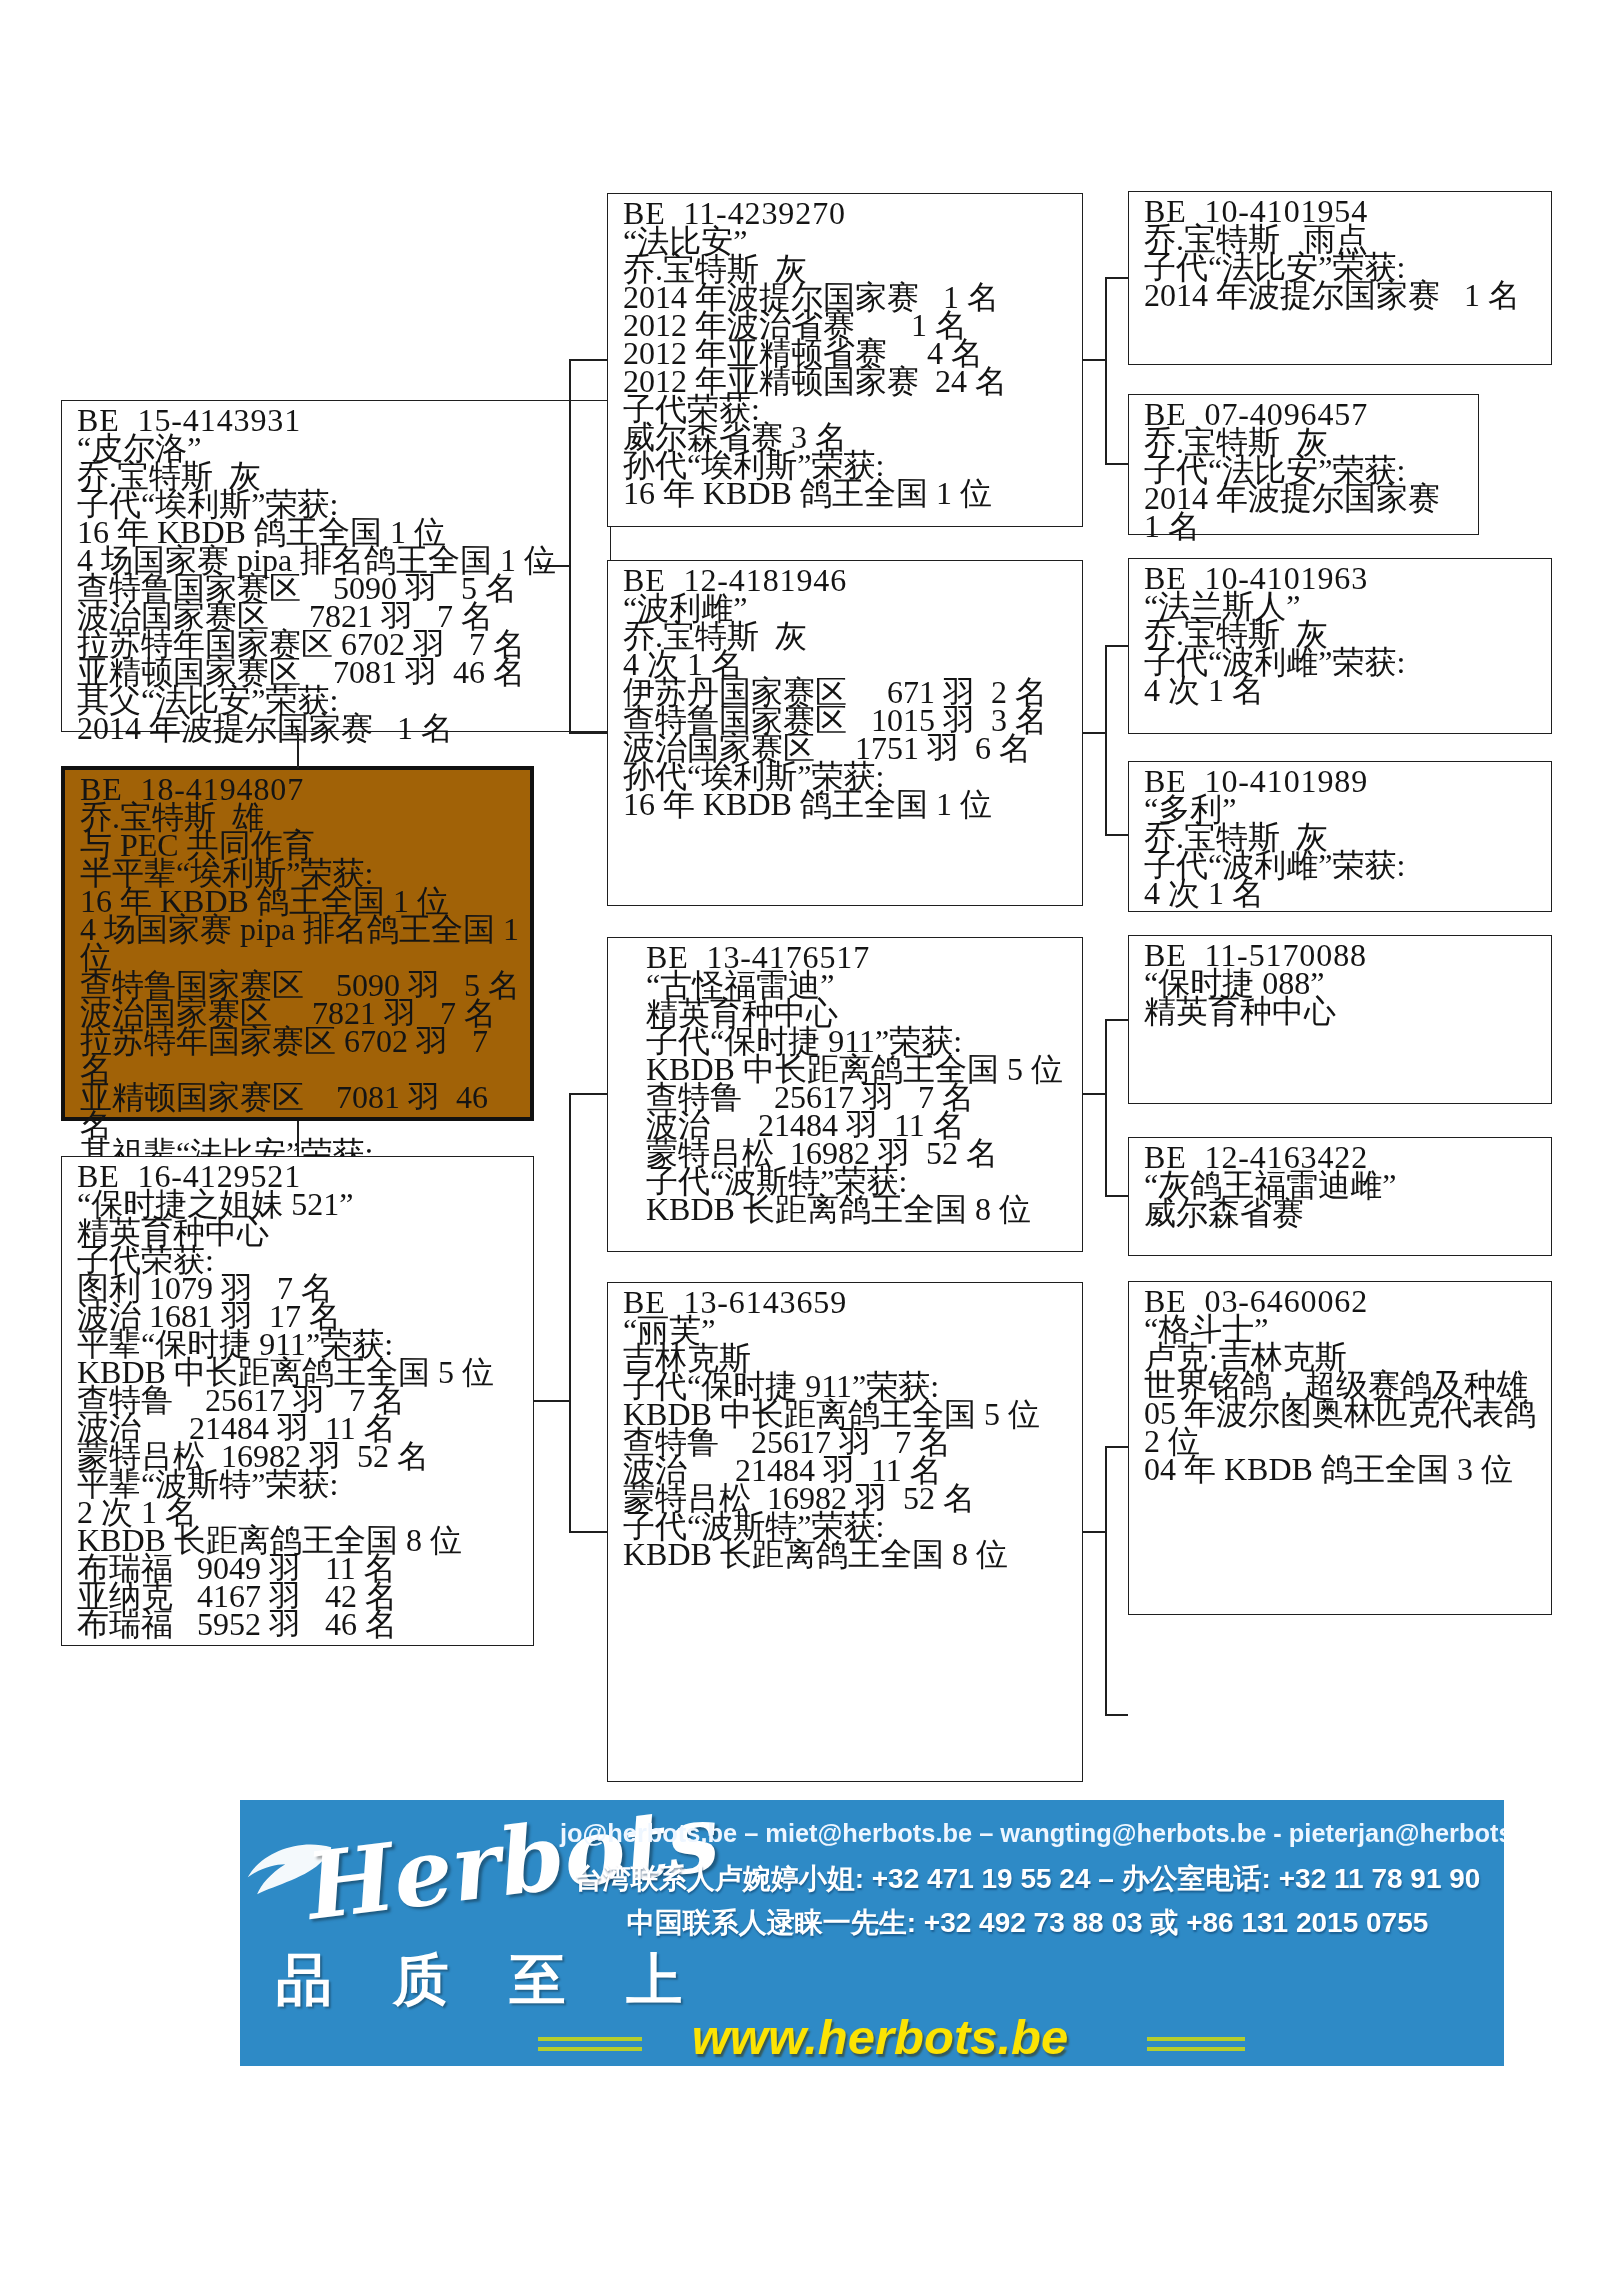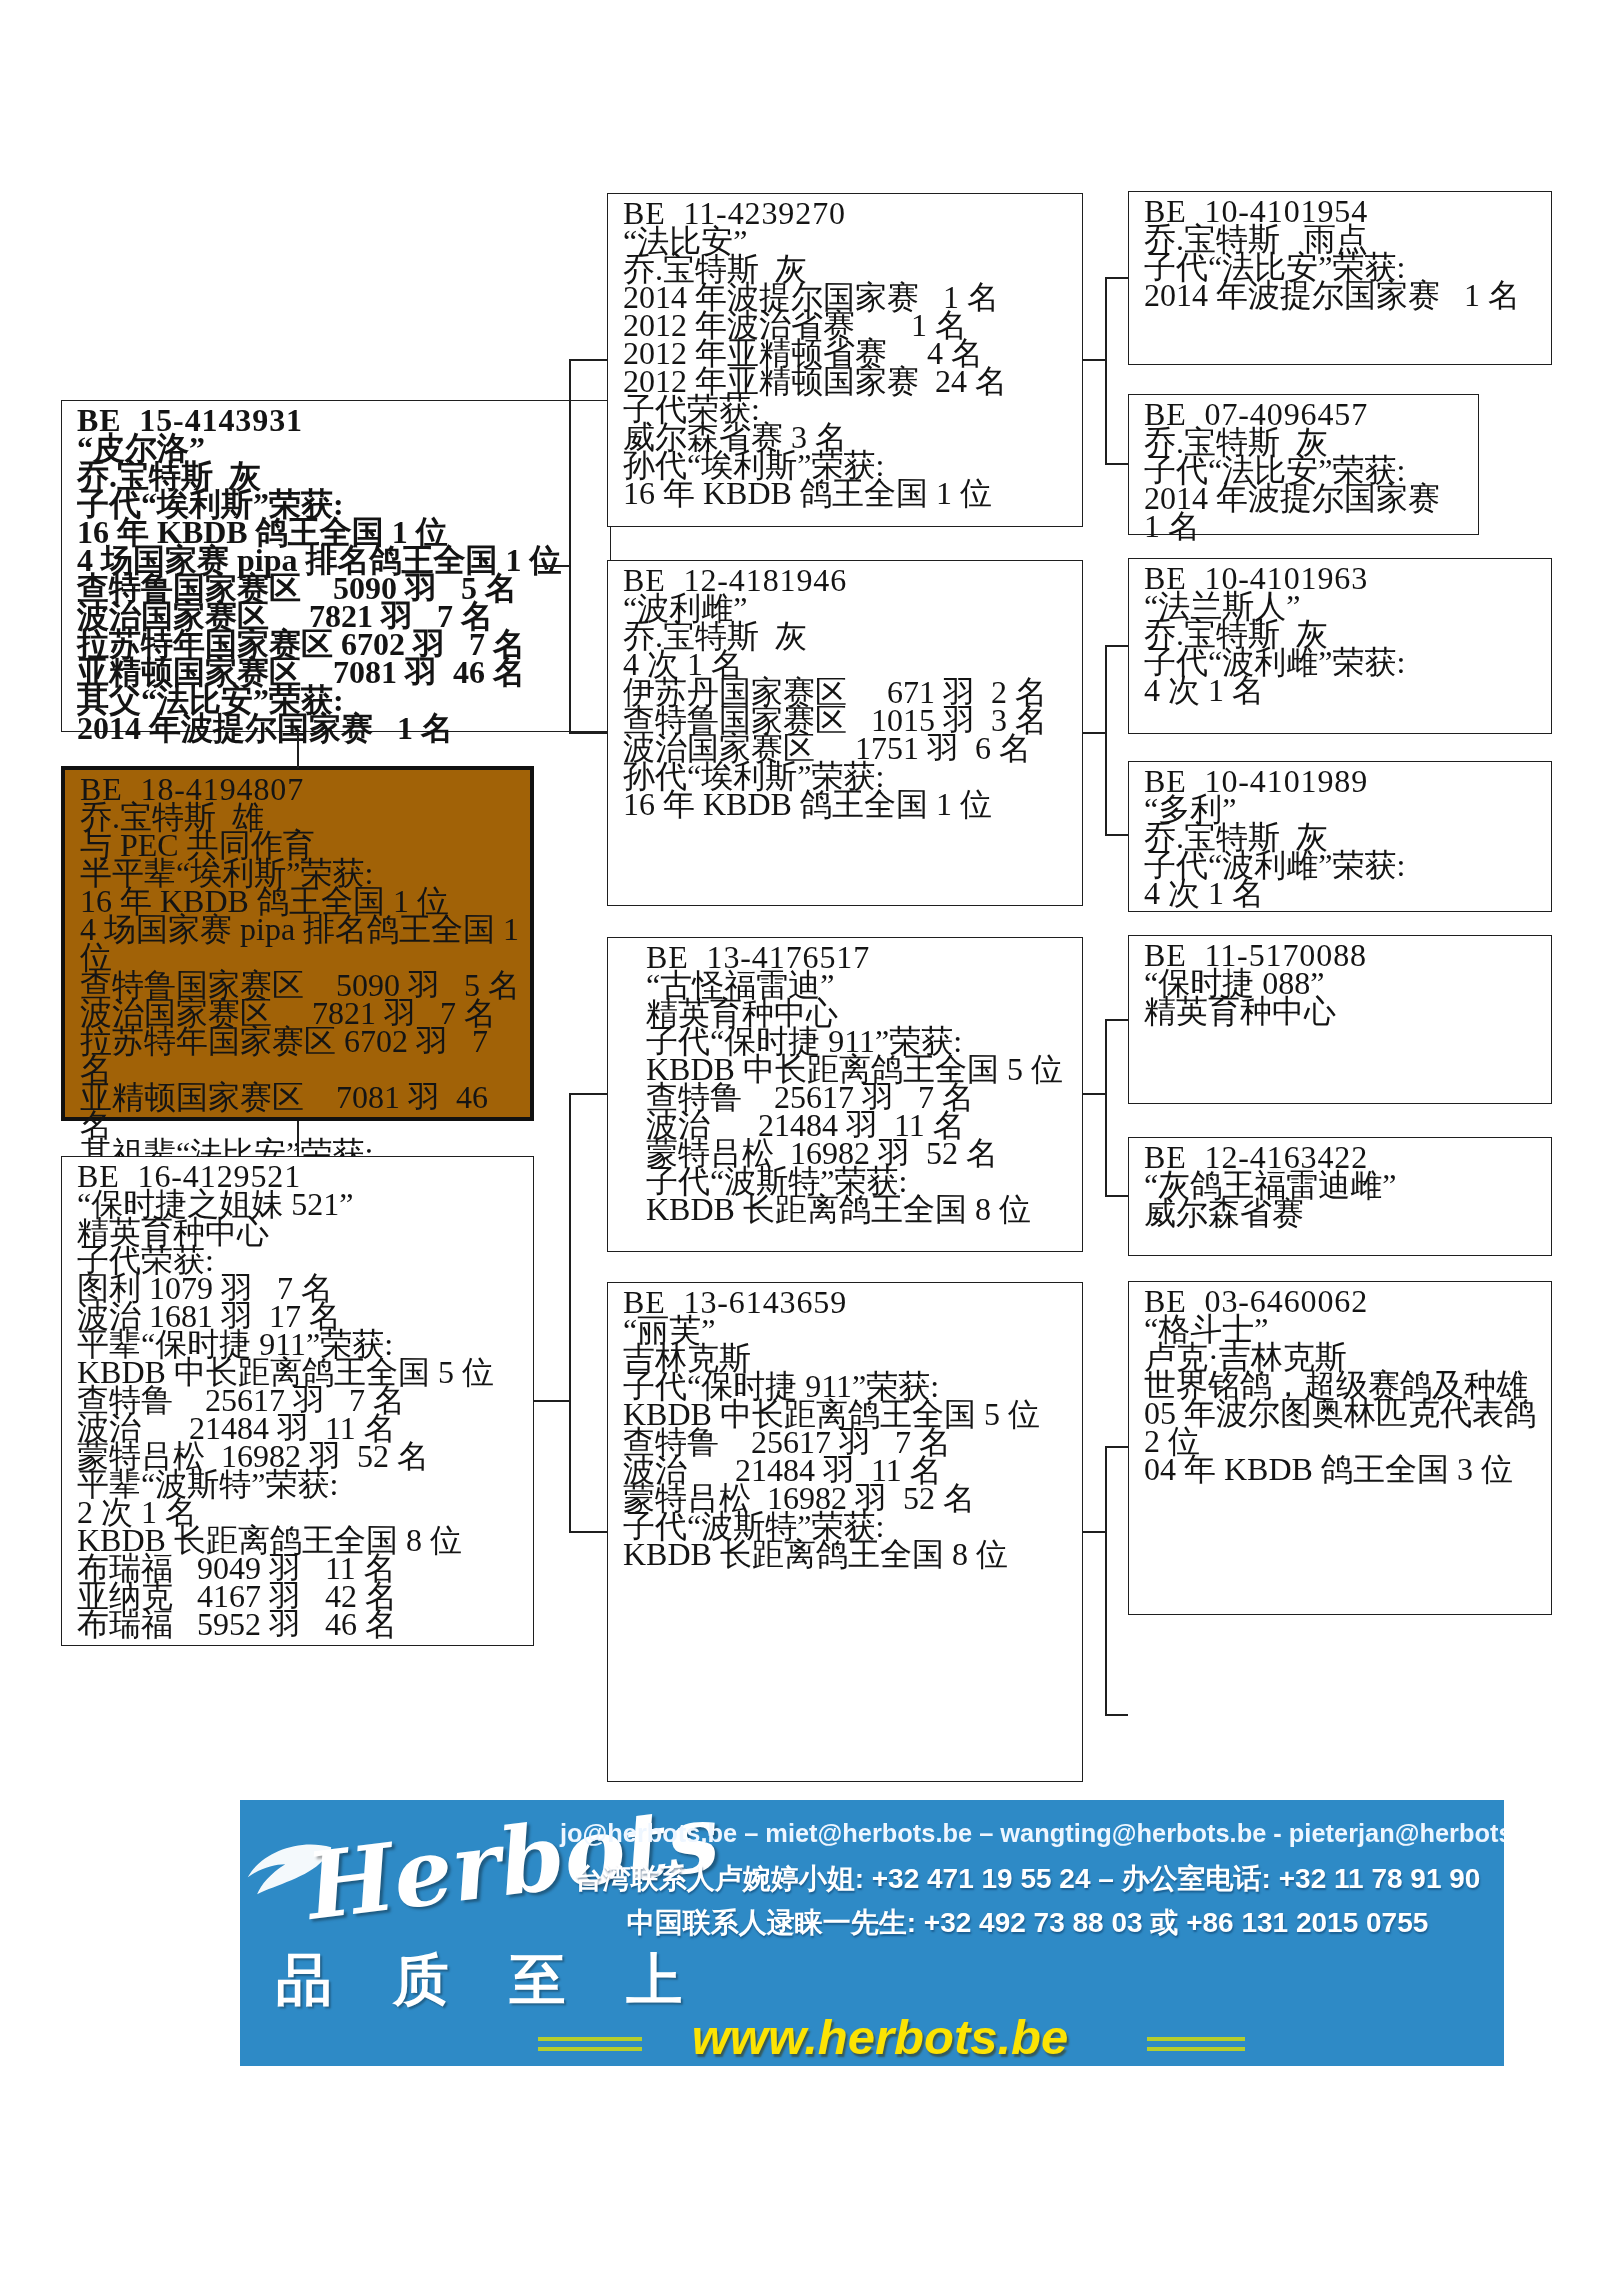--- a/index.html
+++ b/index.html
@@ -36,21 +36,21 @@
           text-shadow:1.9px 2.8px 1.9px rgba(60,50,0,0.55);}
   .banner .dashes{position:absolute;height:5.6px;border-top:4.7px solid #b5ce2e;border-bottom:4.7px solid #b5ce2e;}
   .banner .dash-left{left:298px;top:237px;width:104px;}
   .banner .dash-right{left:907px;top:237px;width:98px;}
 </style>
 </head>
 <body>
 
 <div class="canvas">
 
-  <div class="pbox" style="left:61px;top:400px;width:550px;height:332px;font-weight:bold;">
+  <div class="pbox" style="left:61px;top:400px;width:550px;height:332px;">
     <div class="ring">BE  15-4143931</div>
     <div class="lines">“皮尔洛”
 乔.宝特斯  灰
 子代“埃利斯”荣获:
 16 年 KBDB 鸽王全国 1 位
 4 场国家赛 pipa 排名鸽王全国 1 位
 查特鲁国家赛区    5090 羽   5 名
 波治国家赛区     7821 羽   7 名
 拉苏特年国家赛区 6702 羽   7 名
 亚精顿国家赛区    7081 羽  46 名

